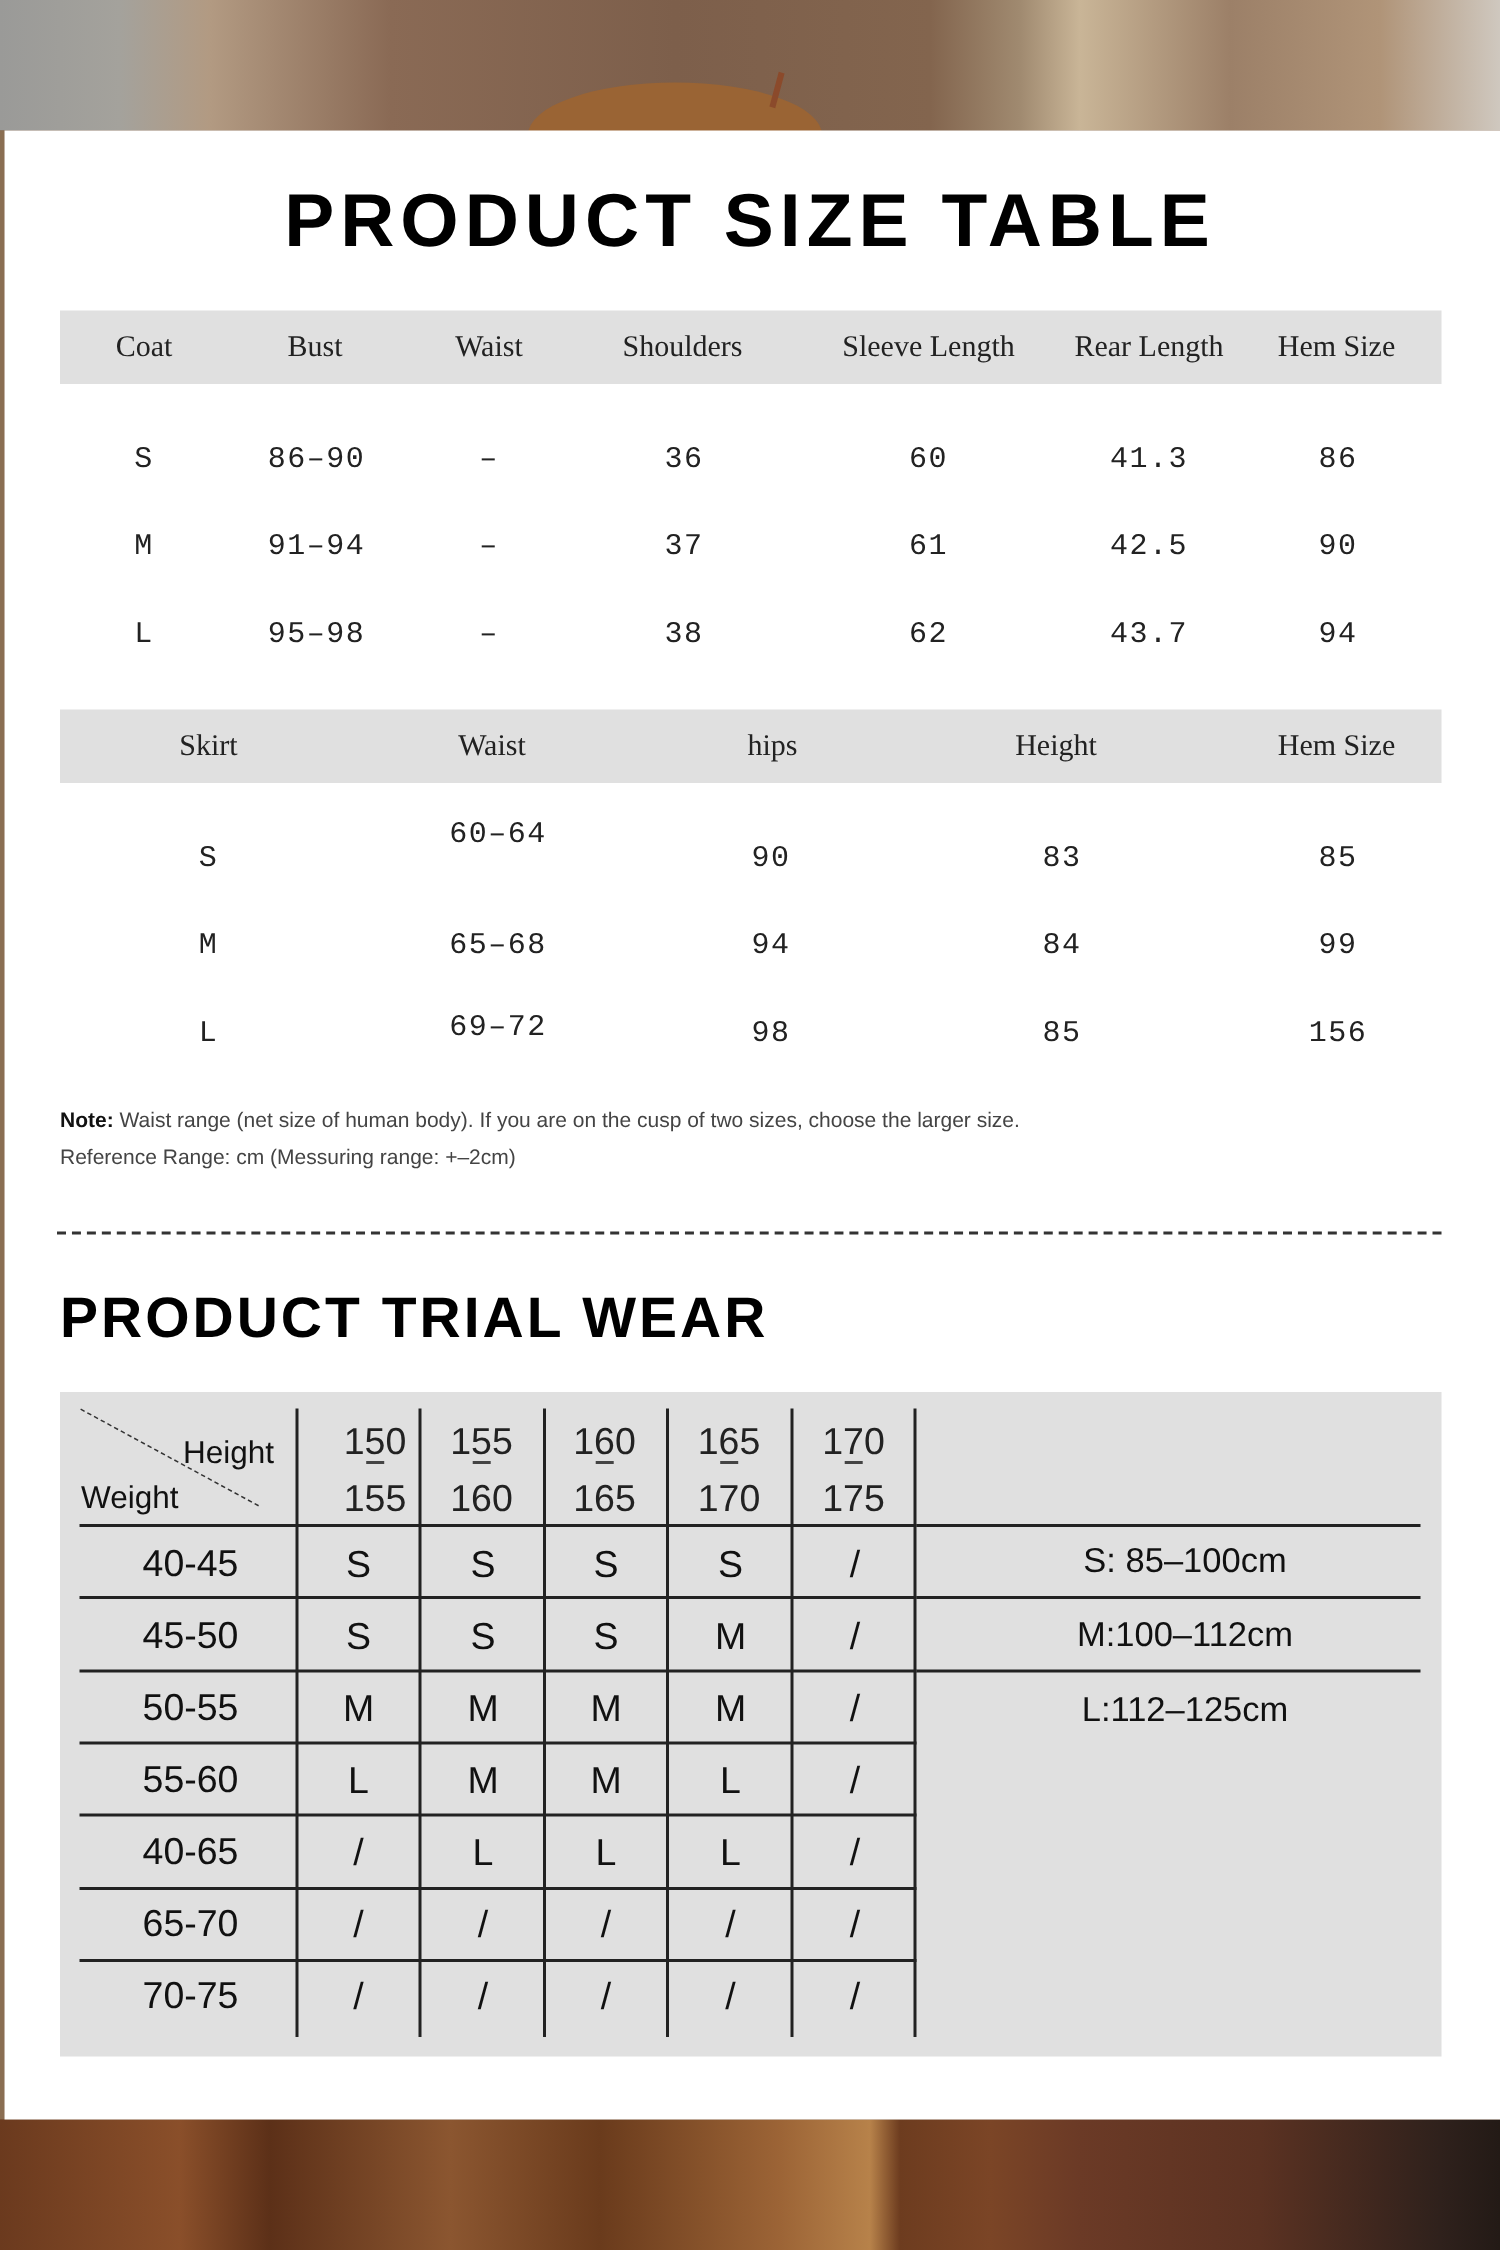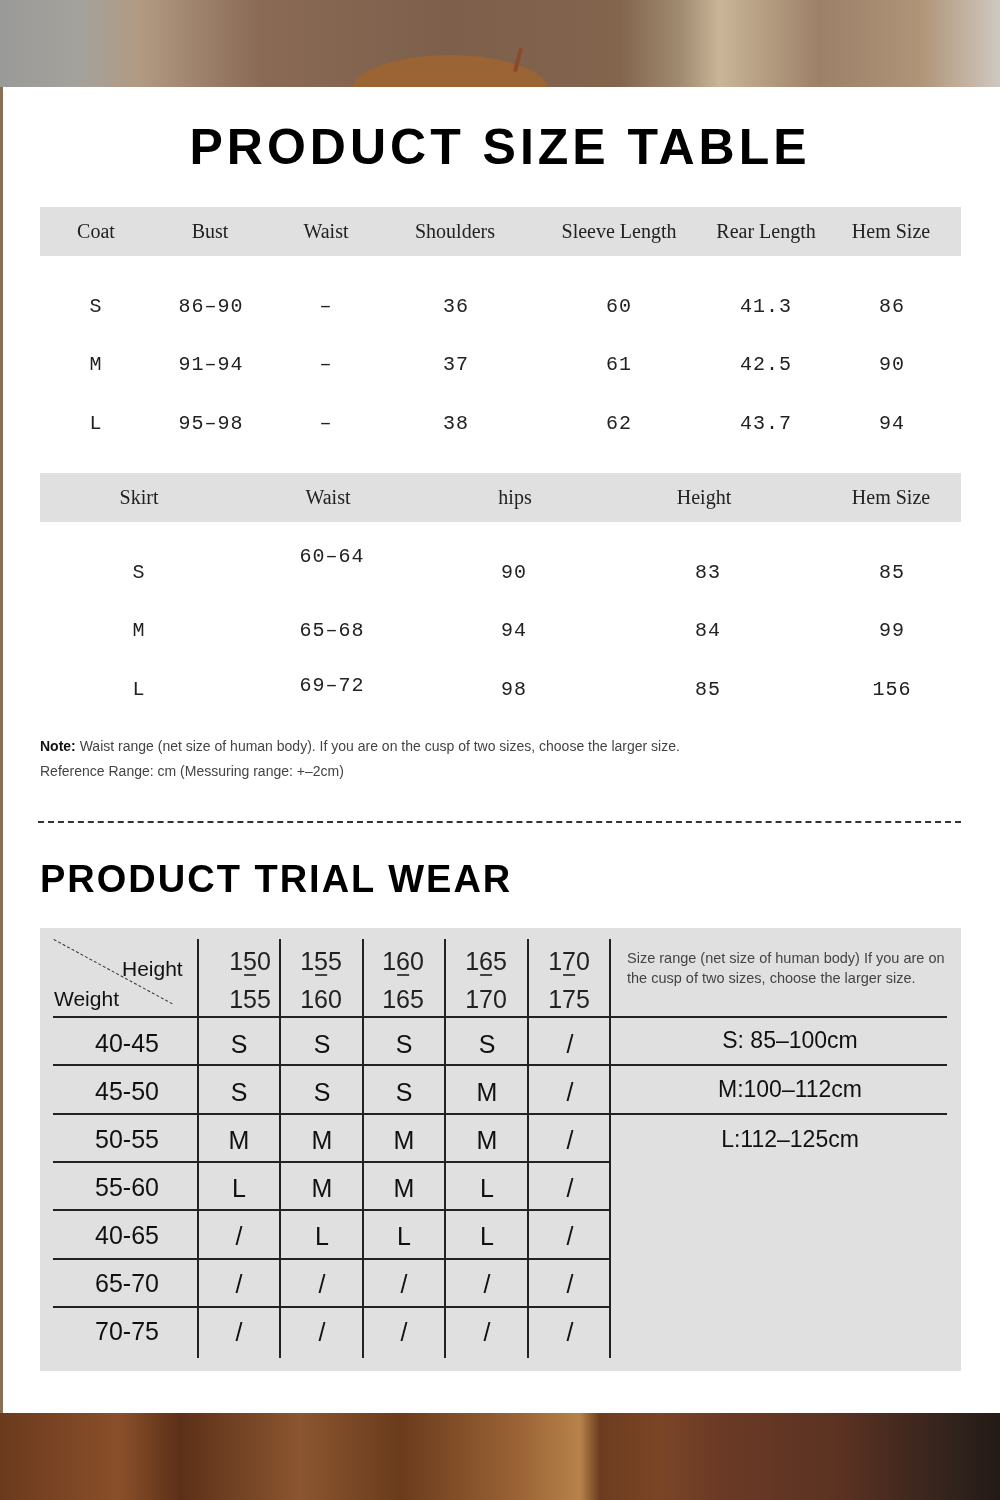--- a/index.html
+++ b/index.html
@@ -218,21 +218,20 @@
     <span>165</span>
     <span class="dash"></span>
     <span>170</span>
   </div>
   <div class="hcol" style="left:529px; top:18px">
     <span>170</span>
     <span class="dash"></span>
     <span>175</span>
   </div>
 
-  <div class="size-note">Size range (net size of human body) If you are on the cusp of two sizes, choose the larger size.</div>
 
   <span class="range" style="left:750px; top:99px">S: 85–100cm</span>
   <span class="range" style="left:750px; top:148px">M:100–112cm</span>
   <span class="range" style="left:750px; top:198px">L:112–125cm</span>
 
   <div>
     <span class="tcell wcell" style="left:87px; top:115px">40-45</span>
     <span class="tcell" style="left:199px; top:116px">S</span>
     <span class="tcell" style="left:282px; top:116px">S</span>
     <span class="tcell" style="left:364px; top:116px">S</span>

